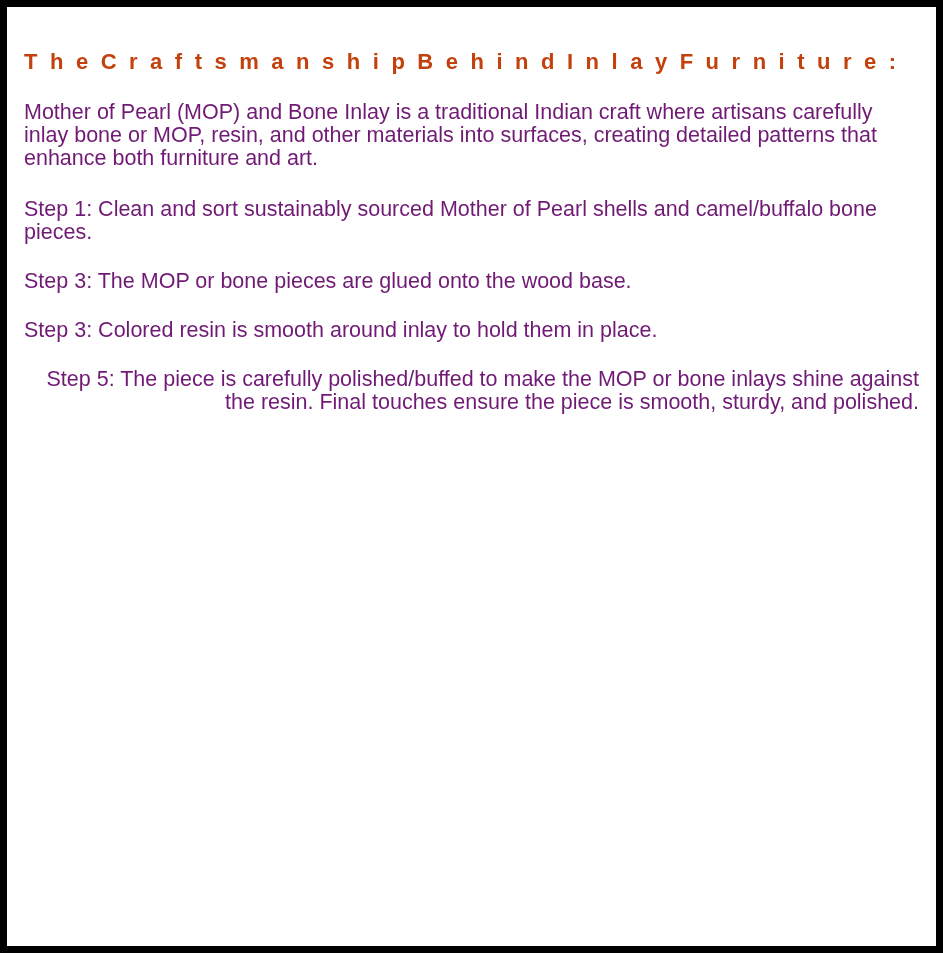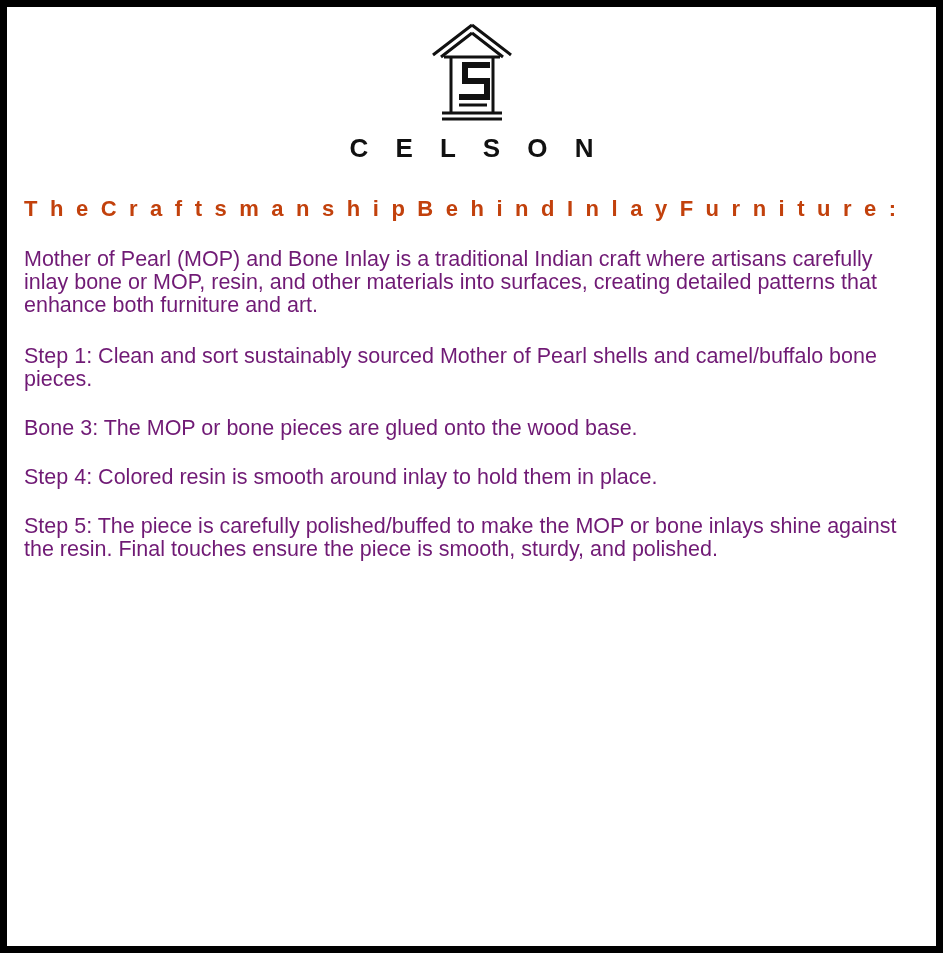--- a/index.html
+++ b/index.html
@@ -52,65 +52,52 @@
     margin-top: 26px;
   }
   .para {
     font-size: 21.5px;
     line-height: 23px;
     color: #701a75;
     margin: 0 0 26px 0;
   }
   .para:last-child {
     margin-bottom: 0;
+    text-align: right;
   }
   .para b {
     font-weight: 400;
   }
   .intro {
     margin-bottom: 28px;
   }
 </style>
 </head>
 <body>
 
 <div class="page">
 
-  <div class="brand-block">
-    <svg class="logo" width="86" height="100" viewBox="0 0 86 100">
-      <path d="M43 4 L82 34 M43 4 L4 34" fill="none" stroke="#111111" stroke-width="3"></path>
-      <path d="M43 12 L74 36 M43 12 L12 36" fill="none" stroke="#111111" stroke-width="3"></path>
-      <line x1="15" y1="36" x2="71" y2="36" stroke="#111111" stroke-width="3"></line>
-      <line x1="22" y1="36" x2="22" y2="92" stroke="#111111" stroke-width="3"></line>
-      <line x1="64" y1="36" x2="64" y2="92" stroke="#111111" stroke-width="3"></line>
-      <line x1="13" y1="92" x2="73" y2="92" stroke="#111111" stroke-width="3"></line>
-      <line x1="13" y1="98" x2="73" y2="98" stroke="#111111" stroke-width="3"></line>
-      <path d="M58 44 L36 44 L36 60 L58 60 L58 76 L33 76" fill="none" stroke="#111111" stroke-width="6" stroke-linecap="square"></path>
-      <line x1="30" y1="84" x2="58" y2="84" stroke="#111111" stroke-width="3"></line>
-    </svg>
-    <div class="brand-name">C E L S O N</div>
-  </div>
 
   <div class="headline">T h e   C r a f t s m a n s h i p   B e h i n d   I n l a y   F u r n i t u r e :</div>
 
   <div class="body-copy">
     <p class="para intro">Mother of Pearl (MOP) and Bone Inlay is a traditional Indian craft where artisans carefully inlay bone or MOP, resin, and other materials into surfaces, creating detailed patterns that enhance both furniture and art.</p>
 
     <p class="para">
       <b>Step 1:</b><span> Clean and sort sustainably sourced Mother of Pearl shells and camel/buffalo bone pieces.</span>
     </p>
 
 
 
     <p class="para">
-      <b>Bone 3:</b><span> The MOP or bone pieces are glued onto the wood base.</span>
+      <b>Step 3:</b><span> The MOP or bone pieces are glued onto the wood base.</span>
     </p>
 
     <p class="para">
-      <b>Step 4</b><span>: Colored resin is smooth around inlay to hold them in place.</span>
+      <b>Step 3</b><span>: Colored resin is smooth around inlay to hold them in place.</span>
     </p>
 
     <p class="para">
       <b>Step 5:</b><span> The piece is carefully polished/buffed to make the MOP or bone inlays shine against the resin. Final touches ensure the piece is smooth, sturdy, and polished.</span>
     </p>
   </div>
 
 </div>
 
 </body></html>

